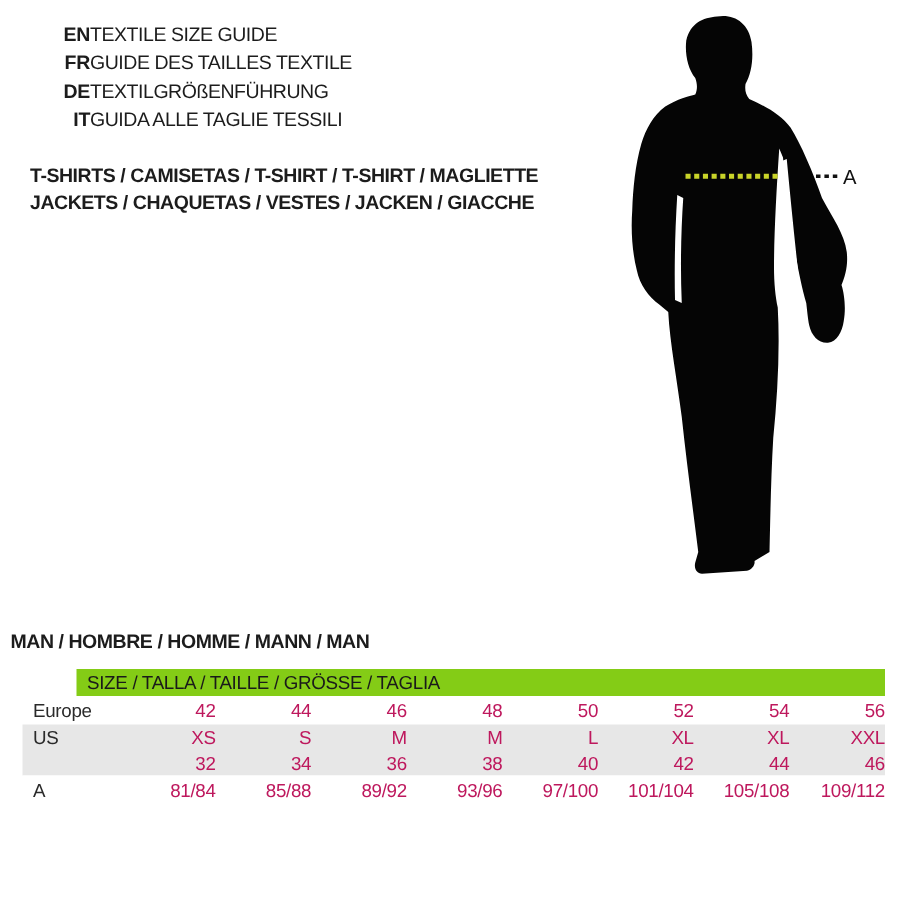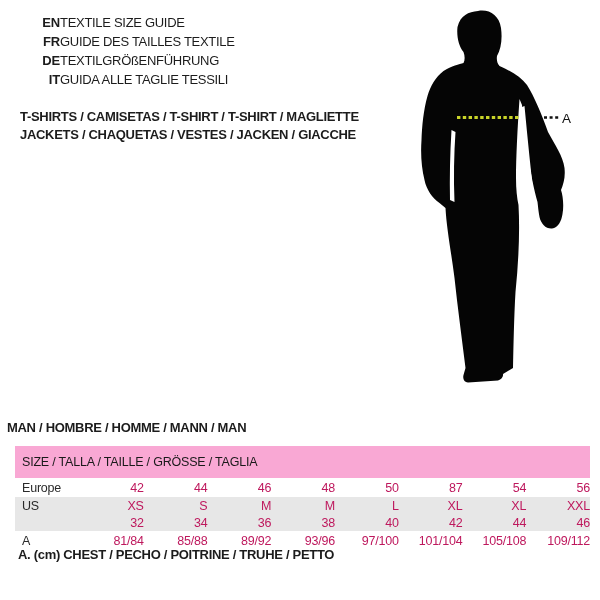--- a/index.html
+++ b/index.html
@@ -17,22 +17,22 @@
     line-height:17.5px;letter-spacing:-0.3px;white-space:nowrap;}
   
   .figure{position:absolute;left:415px;top:6px;width:160px;height:384px;}
   .figure svg{display:block;width:160px;height:384px;}
   .measure-label-text{font-family:"Liberation Sans",sans-serif;font-size:13.5px;fill:#111;}
   
   .section-title{position:absolute;left:7px;top:420px;font-size:13px;font-weight:bold;
     letter-spacing:-0.3px;white-space:nowrap;}
   
   .size-table{position:absolute;left:15px;top:446px;width:575px;font-size:12.5px;}
-  .thead{height:32px;background:#f9a8d4;display:flex;align-items:center;
-    padding-left:7px;box-sizing:border-box;color:#1a1a1a;letter-spacing:-0.2px;}
+  .thead{height:18px;background:#84cc16;display:flex;align-items:center;
+    padding-left:7px;box-sizing:border-box;color:#1a1a1a;letter-spacing:-0.2px;margin-left:36px;}
   .trow{display:grid;grid-template-columns:65px repeat(8,1fr);align-items:center;}
   .r-white{background:#ffffff;height:19px;}
   .r-gray{background:#e7e7e7;height:17px;}
   .cell{text-align:right;color:#be185d;letter-spacing:-0.2px;}
   .cell.label{text-align:left;padding-left:7px;color:#2a2a2a;}
   
   .footnote{position:absolute;left:18px;top:547px;font-size:13px;font-weight:bold;
     letter-spacing:-0.3px;white-space:nowrap;}
 </style>
 </head>
@@ -118,21 +118,21 @@
       <span>SIZE / TALLA / TAILLE / GRÖSSE / TAGLIA</span>
     </div>
 
     <div class="trow r-white">
       <div class="cell label">Europe</div>
       <div class="cell">42</div>
       <div class="cell">44</div>
       <div class="cell">46</div>
       <div class="cell">48</div>
       <div class="cell">50</div>
-      <div class="cell">87</div>
+      <div class="cell">52</div>
       <div class="cell">54</div>
       <div class="cell">56</div>
     </div>
 
     <div class="trow r-gray">
       <div class="cell label">US</div>
       <div class="cell">XS</div>
       <div class="cell">S</div>
       <div class="cell">M</div>
       <div class="cell">M</div>
@@ -160,15 +160,14 @@
       <div class="cell">85/88</div>
       <div class="cell">89/92</div>
       <div class="cell">93/96</div>
       <div class="cell">97/100</div>
       <div class="cell">101/104</div>
       <div class="cell">105/108</div>
       <div class="cell">109/112</div>
     </div>
   </div>
 
-  <div class="footnote">A. (cm) CHEST / PECHO / POITRINE / TRUHE / PETTO</div>
 
 </div>
 
 </body></html>

